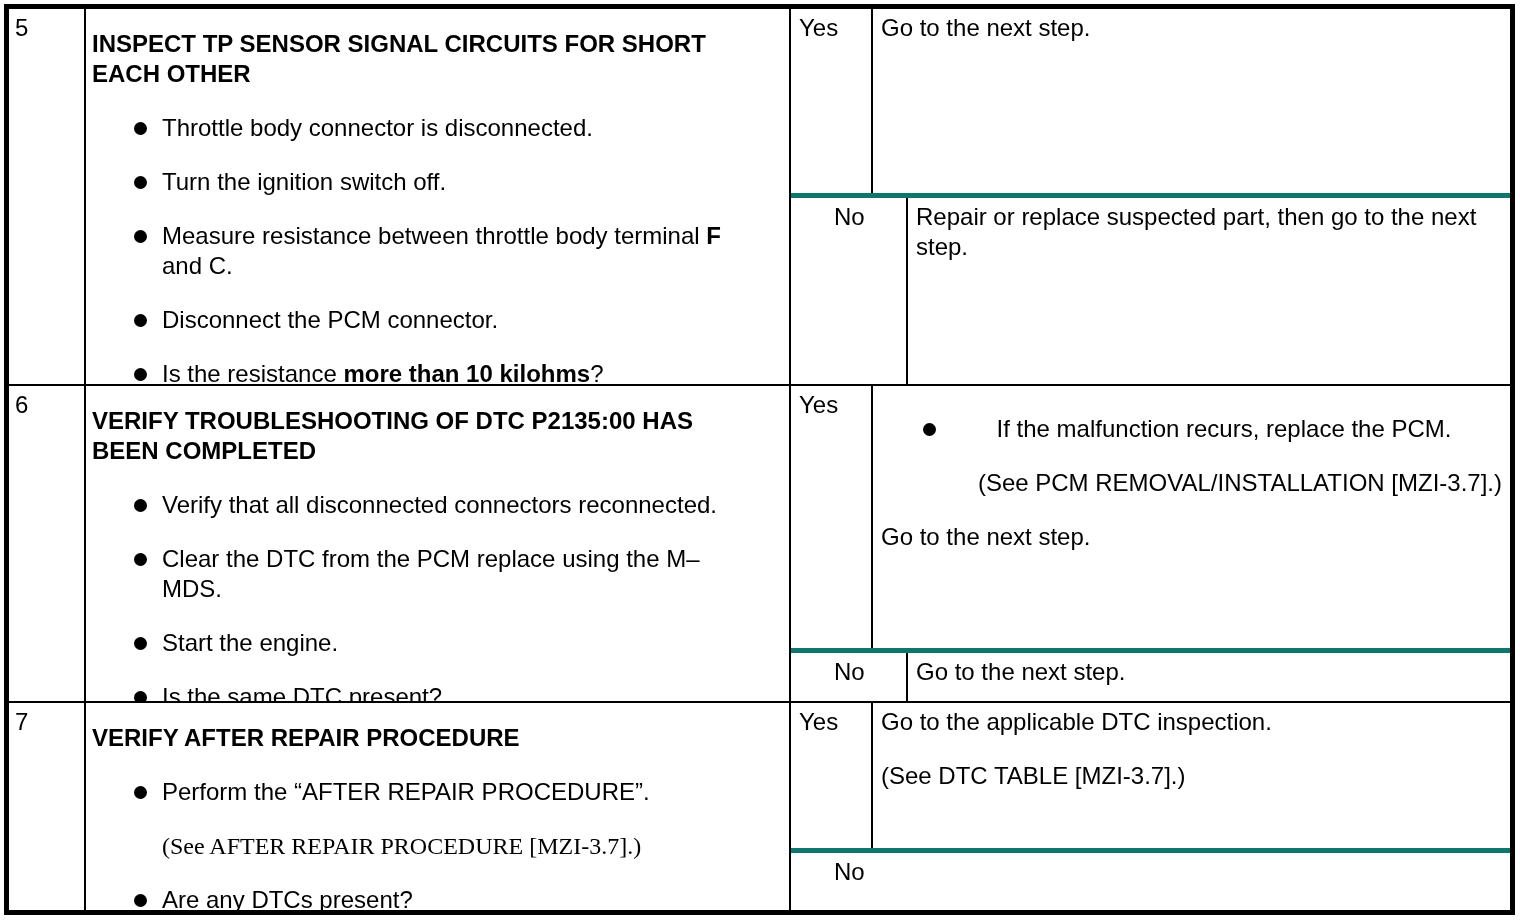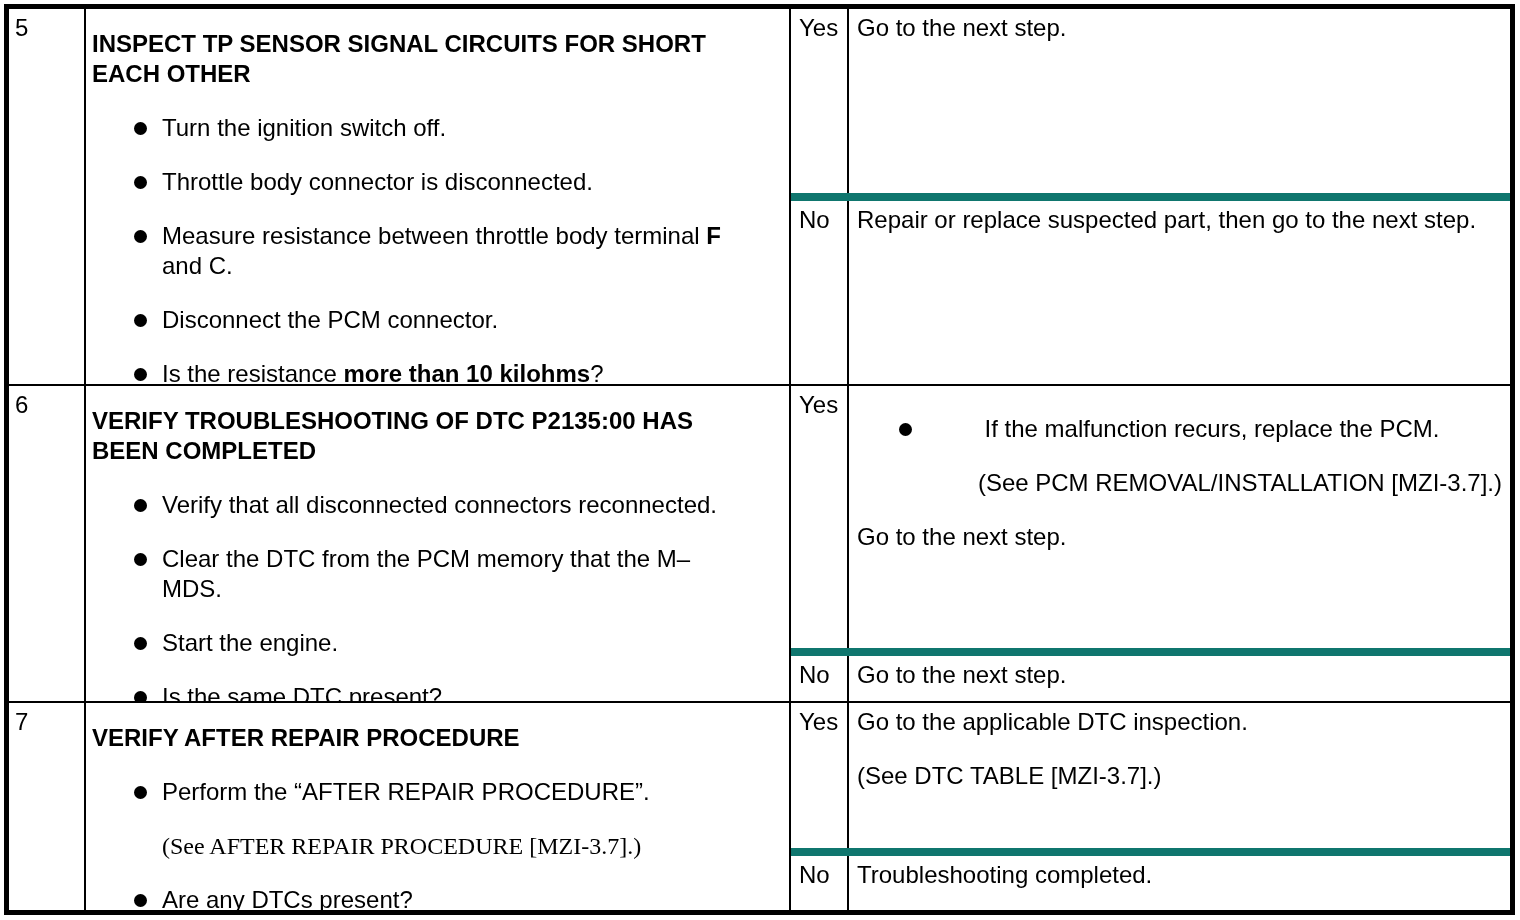--- a/index.html
+++ b/index.html
@@ -17,22 +17,22 @@
   }
   .row { display: flex; overflow: hidden; }
   .row + .row { border-top: 2px solid #000; }
   .r5 { height: 375px; }
   .r6 { height: 317px; }
   .r7 { flex: 1; }
 
   .c-step { width: 75px; flex: none; padding: 4px 2px 0 6px; }
   .c-action { width: 705px; flex: none; border-left: 2px solid #000; padding: 4px 0 0 6px; overflow: hidden; }
   .c-right { flex: 1; border-left: 2px solid #000; display: flex; flex-direction: column; overflow: hidden; }
-  .subrow { display: flex; overflow: hidden; }
-  .subrow.no { border-top: 8px solid #0f766e; flex: 1; }
+  .subrow { display: flex; overflow: hidden; gap: 24px; }
+  .subrow.no { border-top: 5px solid #0f766e; flex: 1; padding-left: 35px; }
   .r5 .subrow.yes { height: 184px; }
   .r6 .subrow.yes { height: 262px; }
   .r7 .subrow.yes { height: 145px; }
   .c-label { width: 56px; flex: none; padding: 4px 2px 0 8px; }
   .c-result { flex: 1; border-left: 2px solid #000; padding: 4px 8px 0 8px; overflow: hidden; }
 
   .title { font-weight: bold; padding-right: 45px; margin-top: 16px; }
   .li { position: relative; padding-left: 70px; margin-top: 24px; }
   .li .txt { display: block; max-width: 580px; }
   .dot {
@@ -54,25 +54,25 @@
 <div class="tbl">
 
   <div class="row r5">
     <div class="c-step">
       <span>5</span>
     </div>
     <div class="c-action">
       <div class="title">INSPECT TP SENSOR SIGNAL CIRCUITS FOR SHORT EACH OTHER</div>
       <div class="li">
         <span class="dot"></span>
-        <span class="txt">Turn the ignition switch off.</span>
+        <span class="txt">Throttle body connector is disconnected.</span>
       </div>
       <div class="li">
         <span class="dot"></span>
-        <span class="txt">Throttle body connector is disconnected.</span>
+        <span class="txt">Turn the ignition switch off.</span>
       </div>
       <div class="li">
         <span class="dot"></span>
         <span class="txt"><span>Measure resistance between throttle body terminal </span><b>F</b><span> and C.</span></span>
       </div>
       <div class="li">
         <span class="dot"></span>
         <span class="txt">Disconnect the PCM connector.</span>
       </div>
       <div class="li">
@@ -101,21 +101,21 @@
       <span>6</span>
     </div>
     <div class="c-action">
       <div class="title">VERIFY TROUBLESHOOTING OF DTC P2135:00 HAS BEEN COMPLETED</div>
       <div class="li">
         <span class="dot"></span>
         <span class="txt">Verify that all disconnected connectors reconnected.</span>
       </div>
       <div class="li">
         <span class="dot"></span>
-        <span class="txt">Clear the DTC from the PCM memory that the M–MDS.</span>
+        <span class="txt">Clear the DTC from the PCM replace using the M–MDS.</span>
       </div>
       <div class="li">
         <span class="dot"></span>
         <span class="txt">Start the engine.</span>
       </div>
       <div class="li">
         <span class="dot"></span>
         <span class="txt">Is the same DTC present?</span>
       </div>
     </div>
@@ -159,20 +159,17 @@
     <div class="c-right">
       <div class="subrow yes">
         <div class="c-label">Yes</div>
         <div class="c-result">
           <div class="para">Go to the applicable DTC inspection.</div>
           <div class="para">(See DTC TABLE [MZI-3.7].)</div>
         </div>
       </div>
       <div class="subrow no">
         <div class="c-label">No</div>
-        <div class="c-result">
-          <div class="para">Troubleshooting completed.</div>
-        </div>
       </div>
     </div>
   </div>
 
 </div>
 
 </body></html>

